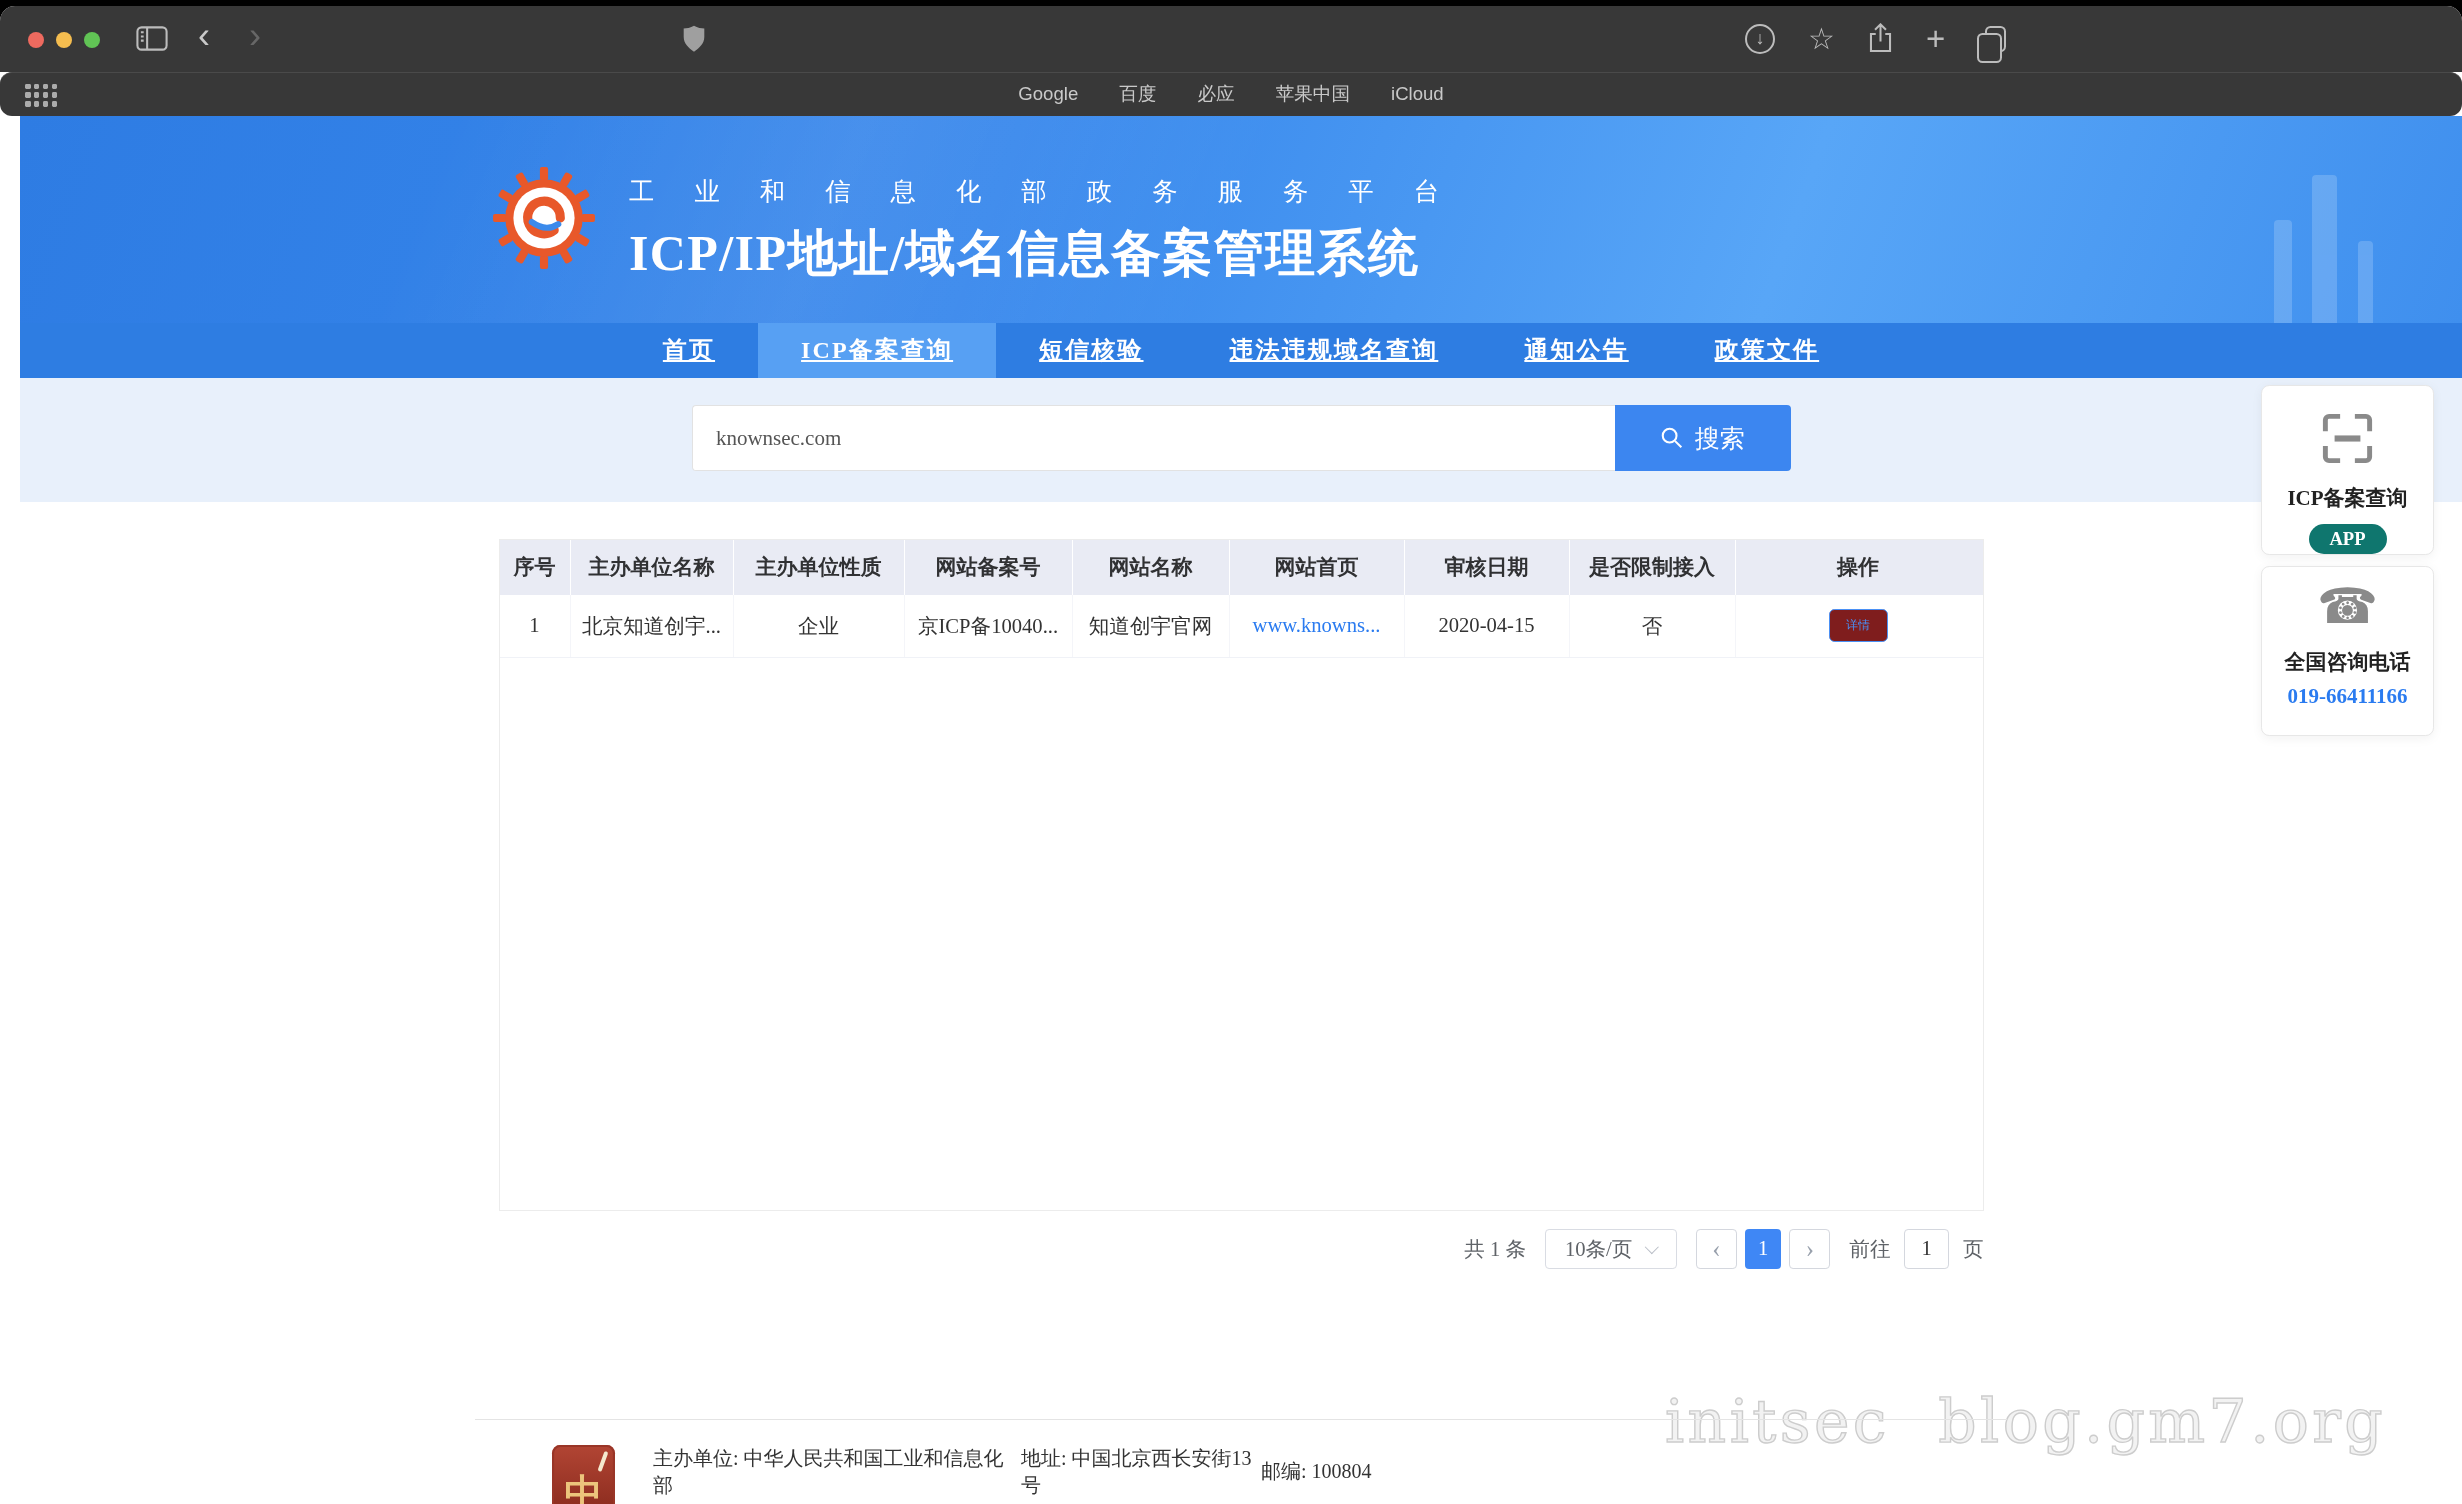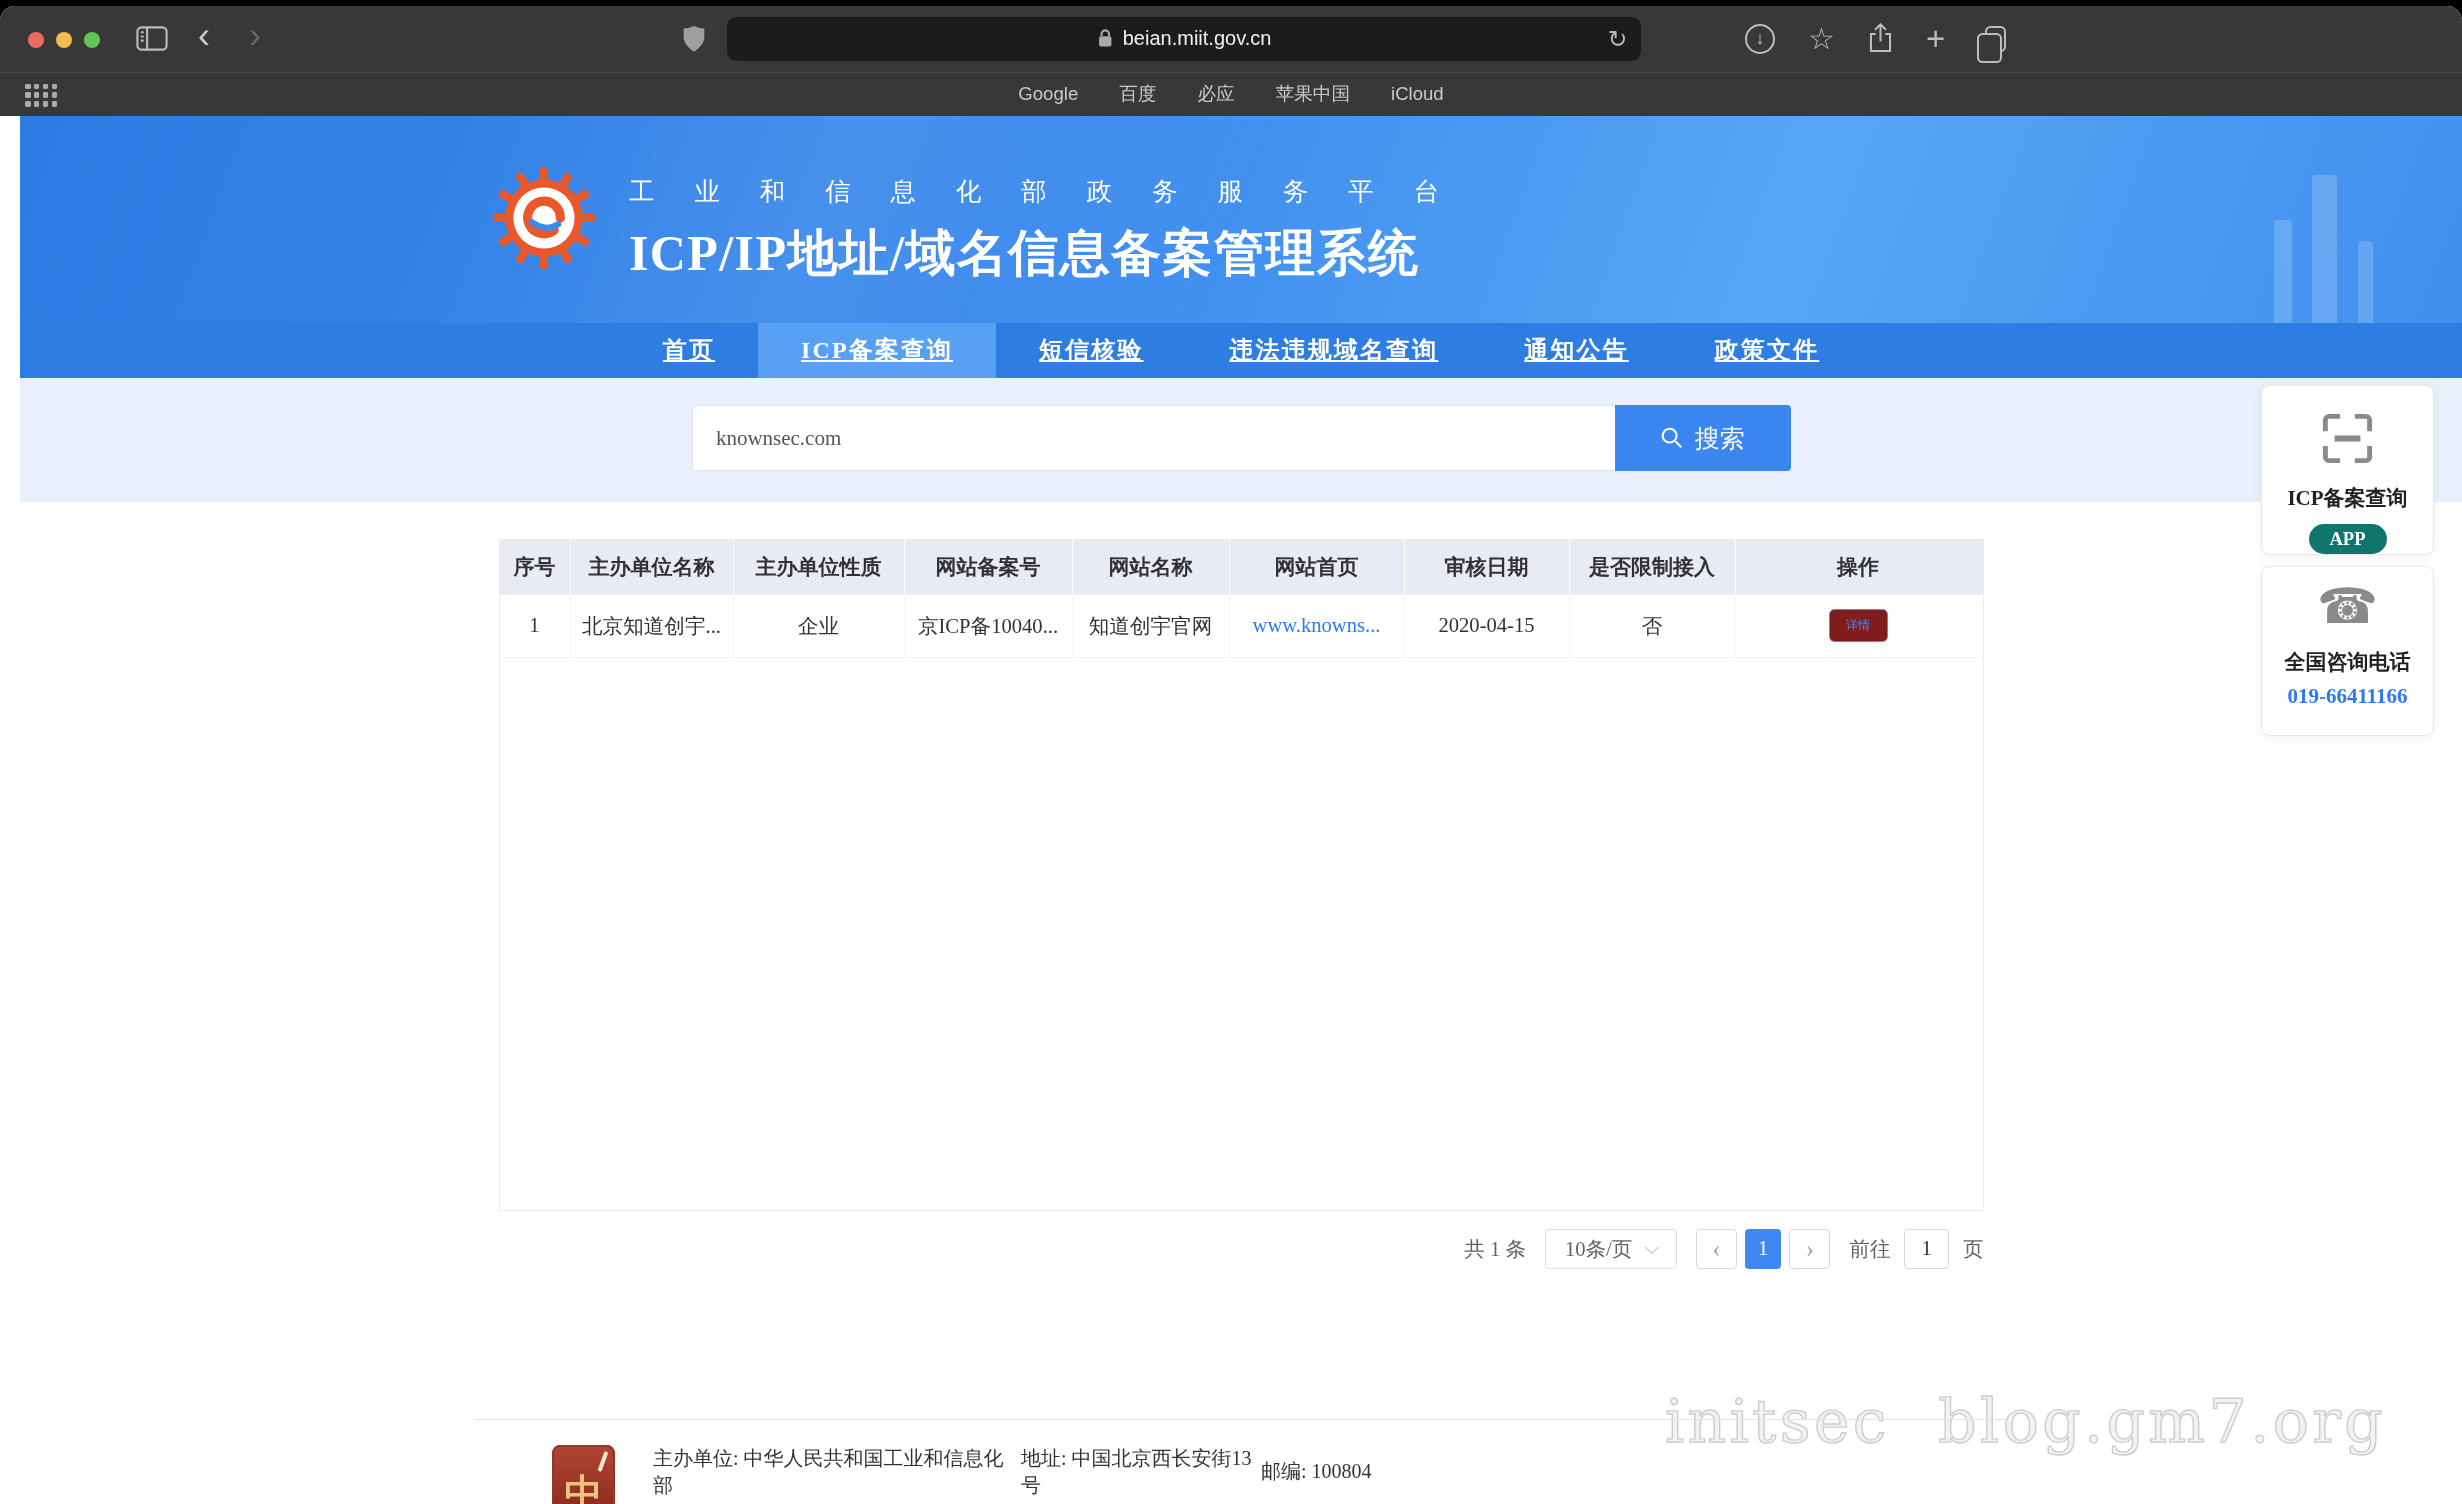--- a/index.html
+++ b/index.html
@@ -27,21 +27,21 @@
   .circ { width:30px; height:30px; border:2.1px solid #bcbcbc; border-radius:50%;
     display:flex; align-items:center; justify-content:center; font-size:18px; }
   .glyph40 { font-size:30px; } .glyph46 { font-size:33px; font-weight:300; }
   .tabs-ic { position:relative; width:20.6px; height:26px; border:2.1px solid #bcbcbc;
     border-radius:5.5px; margin-left:6.9px; }
   .tabs-ic::after { content:""; position:absolute; left:-9.6px; top:5.5px; width:20.6px;
     height:26px; border:2.1px solid #bcbcbc; border-radius:5.5px; background:#383838; }
   .bookmarksbar { position:relative; height:44px; background:#383838;
     border-top:0.7px solid #4a4a4a; display:flex; align-items:center; justify-content:center;
     gap:41px; color:#c9c9c9; font-size:18.6px;
-    font-family:"Liberation Sans","DejaVu Sans",sans-serif; }
+    font-family:"Liberation Sans","DejaVu Sans",sans-serif;border-radius:12px; }
   .bm { cursor:pointer; }
   .grid-ic { position:absolute; left:25px; top:11px; display:grid;
     grid-template-columns:repeat(4,1fr); gap:3.4px; }
   .grid-ic i { width:5.5px; height:5.5px; background:#ababab; border-radius:1.4px; }
 
   
   .page { position:relative; height:1389px; background:#fff; overflow:hidden;margin-left:20px; }
 
   .site-header { position:relative; height:207px; overflow:hidden;
     background:linear-gradient(110deg,#2e7ce3 0%,#3787ec 40%,#58a6f7 72%,#3f8fee 100%); }
@@ -159,30 +159,20 @@
     </span>
     <span class="tbi nav-arrow" style="left:187px;width:34px;color:#c9c9c9;">‹</span>
     <span class="tbi nav-arrow" style="left:238px;width:34px;color:#676767;">›</span>
 
     <span class="tbi shield-ic" style="left:679px;width:30px;">
       <svg width="22" height="27.5" viewBox="0 0 32 40">
           <path fill="#9f9f9f" d="M16 1 C21 4 27 5 31 5 V17 C31 27 24 33 16 39 C8 33 1 27 1 17 V5 C5 5 11 4 16 1 Z"></path>
         </svg>
     </span>
 
-    <div class="urlbar">
-      <span class="lock-ic">
-        <svg width="16.5" height="20.6" viewBox="0 0 24 30">
-            <path fill="#a9a9a9" d="M5 12 V9 a7 7 0 0 1 14 0 v3 h-3 V9 a4 4 0 0 0 -8 0 v3 Z"></path>
-            <rect x="3" y="12" width="18" height="15" rx="3" fill="#a9a9a9"></rect>
-          </svg>
-      </span>
-      <span>beian.miit.gov.cn</span>
-      <span class="reload">↻</span>
-    </div>
 
     <div class="tb-right">
       <span class="circ">↓</span>
       <span class="glyph40">☆</span>
       <span>
         <svg width="25" height="30" viewBox="0 0 36 44" fill="none" stroke="#bcbcbc" stroke-width="3">
           <path d="M18 3 v24 M10 10 l8 -8 8 8 M11 16 H4 v25 h28 V16 h-7"></path>
         </svg>
       </span>
       <span class="glyph46">+</span>

